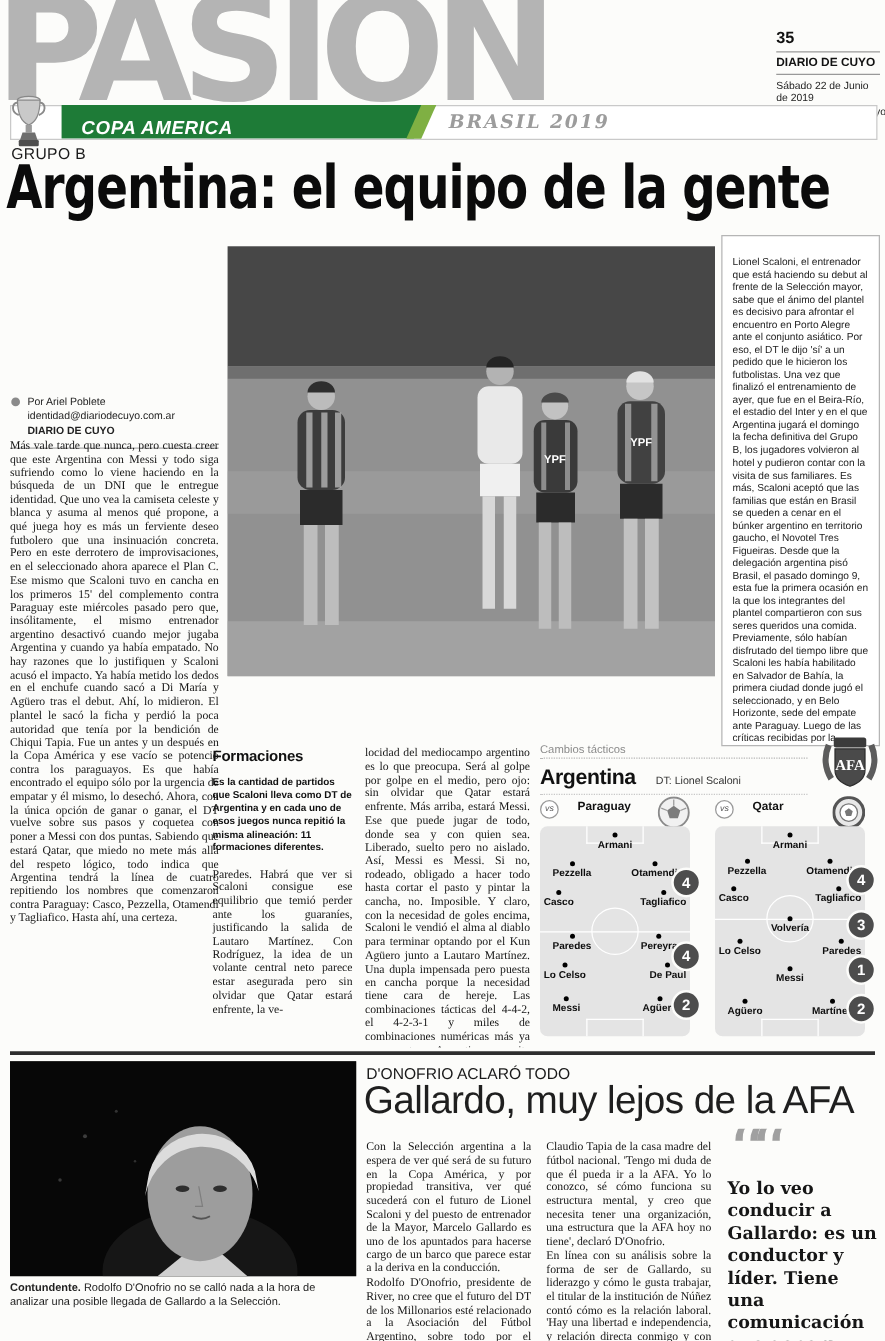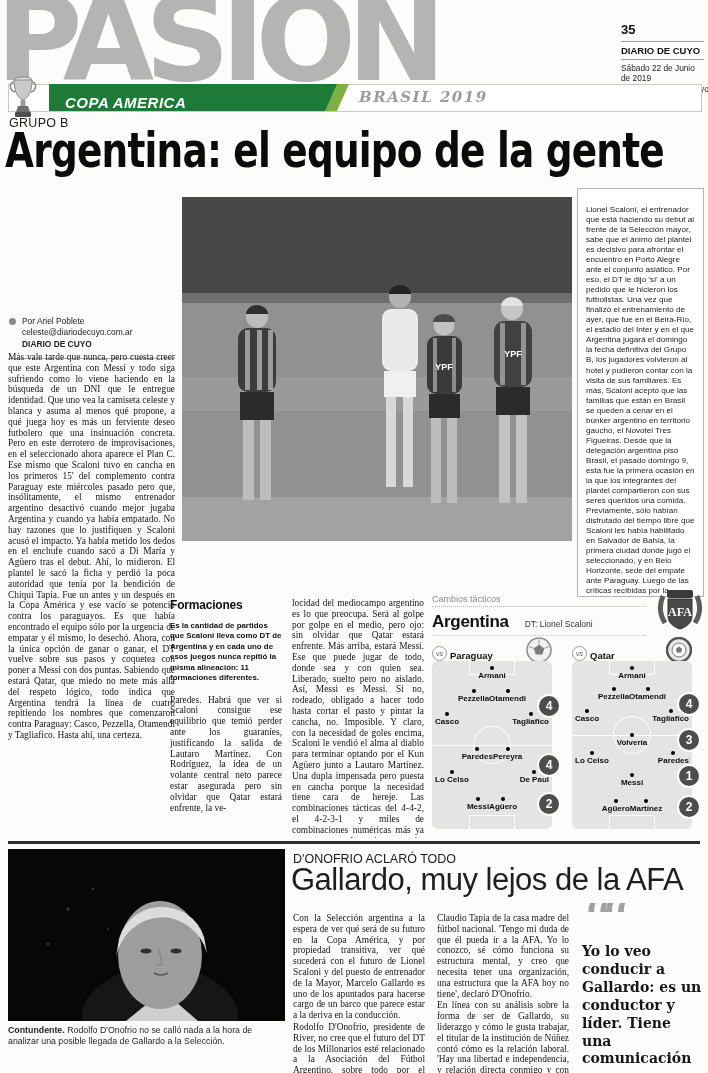--- a/index.html
+++ b/index.html
@@ -66,38 +66,38 @@
   
   .tactics{left:432px;top:594px;width:272px;height:240px}
   .tactics-label{font-size:9px;color:#8a8a8a;border-bottom:1px dotted #b5b5b5;padding-bottom:2px;width:214px}
   .tactics-team-row{display:flex;align-items:baseline;gap:16px;padding:5px 0 3px;width:214px;border-bottom:1px dotted #c8c8c8}
   .tactics-team{font-size:17px;font-weight:bold;letter-spacing:-.3px}
   .tactics-coach{font-size:8.5px;color:#333}
   .afa{position:absolute;right:0;top:-6px}
   .formation{position:absolute;top:46px;width:120px}
   .fp{left:0}
   .fq{left:140px}
-  .pitch-header{position:relative;height:21px;display:flex;align-items:flex-end;gap:3px}
+  .pitch-header{position:relative;height:21px;display:flex;align-items:flex-start;gap:15px}
   .vs-badge{width:15px;height:15px;border:1px solid #999;border-radius:50%;font-size:7px;font-style:italic;
             color:#555;display:flex;align-items:center;justify-content:center;background:#fff;box-sizing:border-box}
   .opp{font-size:9.5px;font-weight:bold}
   .crest{position:absolute;right:0;top:-3px}
   .pitch{position:relative;height:168px;background:#e4e4e4;border-radius:6px}
   .goal-top{position:absolute;top:0;left:50%;transform:translateX(-50%);width:44px;height:13px;
             border:1px solid #fff;border-top:none}
   .goal-bottom{position:absolute;bottom:0;left:50%;transform:translateX(-50%);width:44px;height:13px;
             border:1px solid #fff;border-bottom:none}
   .half{position:absolute;left:0;right:0;border-top:1px solid #fff}
   .fp .half{top:50%}.fq .half{top:44%}
   .ccircle{position:absolute;left:50%;width:36px;height:36px;border:1px solid #fff;border-radius:50%;
            transform:translate(-50%,-50%)}
   .fp .ccircle{top:50%}.fq .ccircle{top:44%}
   .prow{position:absolute;left:0;right:0;display:flex}
   .prow.c{justify-content:center}
-  .prow.in{justify-content:center;padding:0 10px}
+  .prow.in{justify-content:space-between;padding:0 10px}
   .prow.out{justify-content:space-between;padding:0 3px}
   .player{display:flex;flex-direction:column;align-items:center}
   .pdot{width:4px;height:4px;border-radius:50%;background:#000;margin-bottom:1px}
   .pname{font-size:8px;font-weight:bold;white-space:nowrap;color:#0d0d0d}
   .badge{position:absolute;right:-9px;width:20px;height:20px;border-radius:50%;background:#4d4d4d;color:#fff;
          font-weight:bold;font-size:12px;display:flex;align-items:center;justify-content:center;border:2px solid #fcfcfa;box-sizing:content-box}
   .fp .r1{top:5px}.fp .r2{top:28px}.fp .r3{top:51px}.fp .r4{top:86px}.fp .r5{top:109px}.fp .r6{top:136px}
   .fp .b1{top:33px}.fp .b2{top:92px}.fp .b3{top:131px}
   .fq .r1{top:5px}.fq .r2{top:26px}.fq .r3{top:48px}.fq .r4{top:72px}.fq .r5{top:90px}.fq .r6{top:112px}.fq .r7{top:138px}
   .fq .b1{top:31px}.fq .b2{top:67px}.fq .b3{top:103px}.fq .b4{top:134px}
@@ -149,21 +149,21 @@
     <div class="banner-edition">BRASIL 2019</div>
   </div>
 
   <div class="abs kicker">GRUPO B</div>
   <h1 class="abs headline" style="margin:0">Argentina: el equipo de la gente</h1>
 
 
   <div class="abs byline">
     <span class="byline-bullet"></span>
     <div>Por Ariel Poblete</div>
-    <div>celeste@diariodecuyo.com.ar</div>
+    <div>identidad@diariodecuyo.com.ar</div>
     <div class="source">DIARIO DE CUYO</div>
   </div>
 
   <div class="abs col-1 body-serif">
     <p>Más vale tarde que nunca, pero cuesta creer que este Argentina con Messi y todo siga sufriendo como lo viene haciendo en la búsqueda de un DNI que le entregue identidad. Que uno vea la camiseta celeste y blanca y asuma al menos qué propone, a qué juega hoy es más un ferviente deseo futbolero que una insinuación concreta. Pero en este derrotero de improvisaciones, en el seleccionado ahora aparece el Plan C. Ese mismo que Scaloni tuvo en cancha en los primeros 15' del complemento contra Paraguay este miércoles pasado pero que, insólitamente, el mismo entrenador argentino desactivó cuando mejor jugaba Argentina y cuando ya había empatado. No hay razones que lo justifiquen y Scaloni acusó el impacto. Ya había metido los dedos en el enchufe cuando sacó a Di María y Agüero tras el debut. Ahí, lo midieron. El plantel le sacó la ficha y perdió la poca autoridad que tenía por la bendición de Chiqui Tapia. Fue un antes y un después en la Copa América y ese vacío se potenció contra los paraguayos. Es que había encontrado el equipo sólo por la urgencia de empatar y él mismo, lo desechó. Ahora, con la única opción de ganar o ganar, el DT vuelve sobre sus pasos y coquetea con poner a Messi con dos puntas. Sabiendo que estará Qatar, que miedo no mete más allá del respeto lógico, todo indica que Argentina tendrá la línea de cuatro repitiendo los nombres que comenzaron contra Paraguay: Casco, Pezzella, Otamendi y Tagliafico. Hasta ahí, una certeza.</p>
   </div>
 
   <figure class="abs photo-fig" style="margin:0">
     <svg width="390" height="344" viewBox="0 0 390 344" preserveAspectRatio="none">
       <rect width="390" height="344" fill="#919191"></rect>

